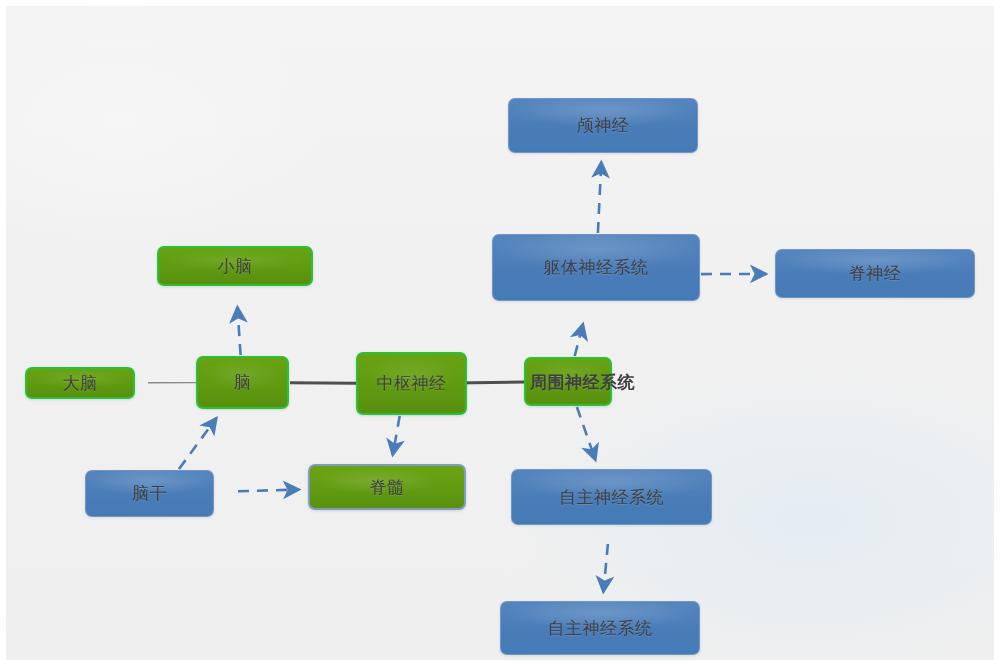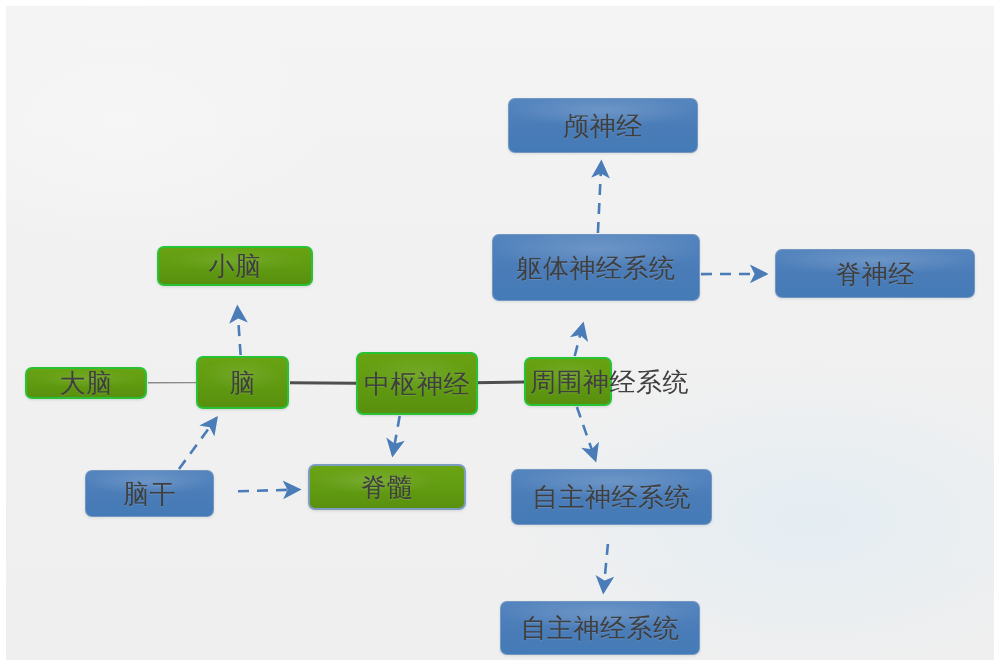--- a/index.html
+++ b/index.html
@@ -45,21 +45,21 @@
     box-sizing: border-box;
     display: flex;
     align-items: center;
     justify-content: center;
     z-index: 10;
     border-radius: 7px;
     white-space: nowrap;
   }
   .node .label {
     color: #3f3f3f;
-    font-size: 26px;
+    font-size: 17px;
     line-height: 1;
     letter-spacing: 0.5px;
     text-shadow: 0 1px 0 rgba(255,255,255,0.12);
   }
 
   
   .node.green {
     background:
       radial-gradient(ellipse 70% 50% at 50% 35%, rgba(255,255,255,0.10) 0%, rgba(255,255,255,0) 65%),
       linear-gradient(180deg, #69a313 0%, #5f9a10 55%, #598f0f 100%);
@@ -81,20 +81,21 @@
       linear-gradient(180deg, #5585be 0%, #4a7cb8 52%, #447bb6 100%);
     border: 1px solid #strip;
     border: 1px solid rgba(120,155,195,0.85);
     box-shadow: 0 1px 3px rgba(0,0,0,0.10);
   }
 
   
   .node.overflow-label {
     justify-content: flex-start;
     overflow: visible;
+    font-weight: bold;
   }
   .node.overflow-label .label {
     position: absolute;
     left: 4px;
     top: 50%;
     transform: translateY(-50%);
     z-index: 12;
   }
 </style>
 </head>
@@ -118,36 +119,36 @@
         <line x1="399.7" y1="416.0" x2="392.7" y2="455.0" stroke="#4a7cb8" stroke-width="2.6" stroke-dasharray="11 8" stroke-linecap="butt" marker-end="url(#arrowBlue)"></line>
         <line x1="574.7" y1="356.0" x2="583.0" y2="324.0" stroke="#4a7cb8" stroke-width="2.6" stroke-dasharray="11 8" stroke-linecap="butt" marker-end="url(#arrowBlue)"></line>
         <line x1="597.9" y1="233.0" x2="601.3" y2="162.0" stroke="#4a7cb8" stroke-width="2.6" stroke-dasharray="11 8" stroke-linecap="butt" marker-end="url(#arrowBlue)"></line>
         <line x1="701.0" y1="274.1" x2="766.0" y2="273.9" stroke="#4a7cb8" stroke-width="2.6" stroke-dasharray="11 8" stroke-linecap="butt" marker-end="url(#arrowBlue)"></line>
         <line x1="576.9" y1="407.0" x2="595.4" y2="460.0" stroke="#4a7cb8" stroke-width="2.6" stroke-dasharray="11 8" stroke-linecap="butt" marker-end="url(#arrowBlue)"></line>
         <line x1="607.9" y1="544.0" x2="603.4" y2="592.0" stroke="#4a7cb8" stroke-width="2.6" stroke-dasharray="11 8" stroke-linecap="butt" marker-end="url(#arrowBlue)"></line>
       </g>
   </svg>
 
   <div id="node-layer">
-      <div class="node green" style="left: 25px; top: 367px; width: 122px; height: 32px;">
+      <div class="node green" style="left: 25px; top: 367px; width: 110px; height: 32px;">
         <span class="label">大脑</span>
       </div>
       <div class="node green" style="left: 157px; top: 246px; width: 156px; height: 40px;">
         <span class="label">小脑</span>
       </div>
       <div class="node green" style="left: 196px; top: 356px; width: 93px; height: 53px;">
         <span class="label">脑</span>
       </div>
       <div class="node blue" style="left: 85px; top: 470px; width: 129px; height: 47px;">
         <span class="label">脑干</span>
       </div>
       <div class="node green-blueborder" style="left: 308px; top: 464px; width: 158px; height: 46px;">
         <span class="label">脊髓</span>
       </div>
-      <div class="node green" style="left: 356px; top: 352px; width: 122px; height: 63px;">
+      <div class="node green" style="left: 356px; top: 352px; width: 111px; height: 63px;">
         <span class="label">中枢神经</span>
       </div>
       <div class="node green overflow-label" style="left: 524px; top: 357px; width: 88px; height: 49px;">
         <span class="label">周围神经系统</span>
       </div>
       <div class="node blue" style="left: 492px; top: 234px; width: 208px; height: 67px;">
         <span class="label">躯体神经系统</span>
       </div>
       <div class="node blue" style="left: 508px; top: 98px; width: 190px; height: 55px;">
         <span class="label">颅神经</span>

